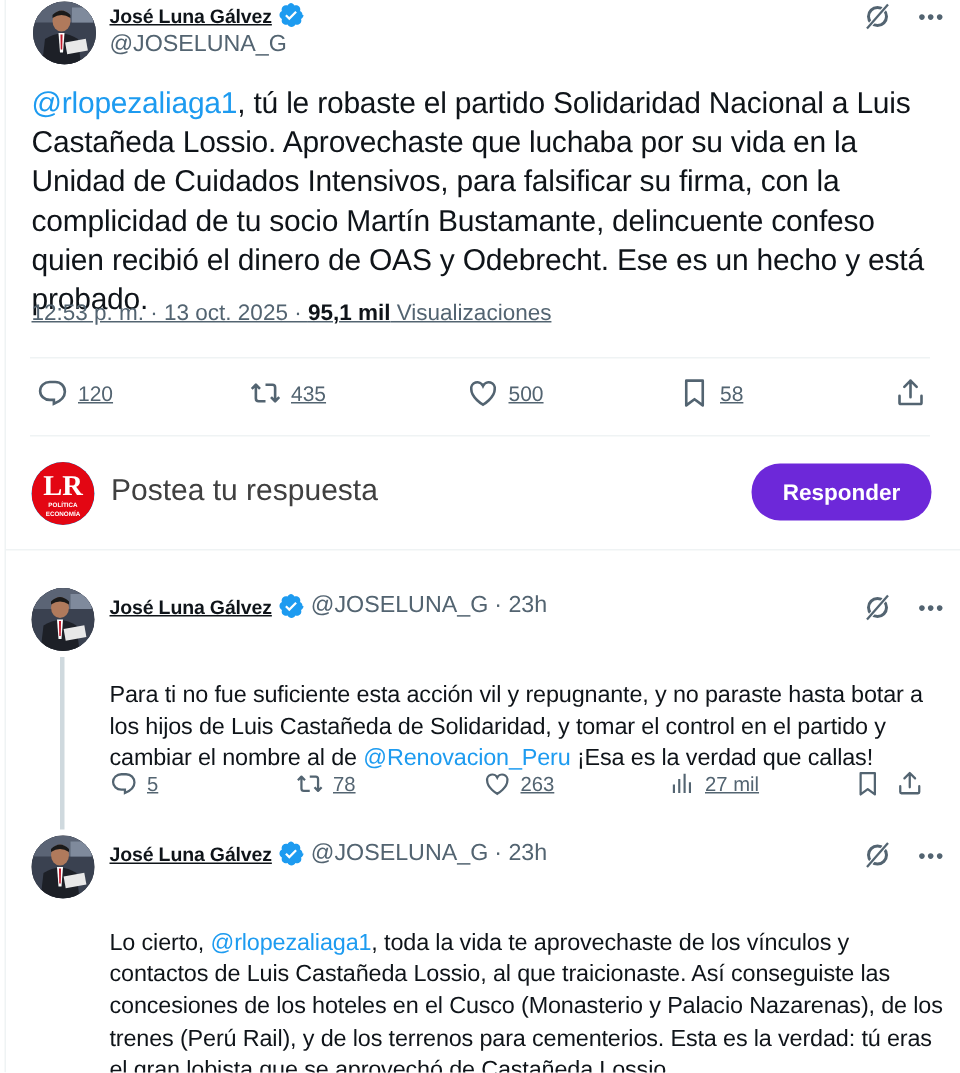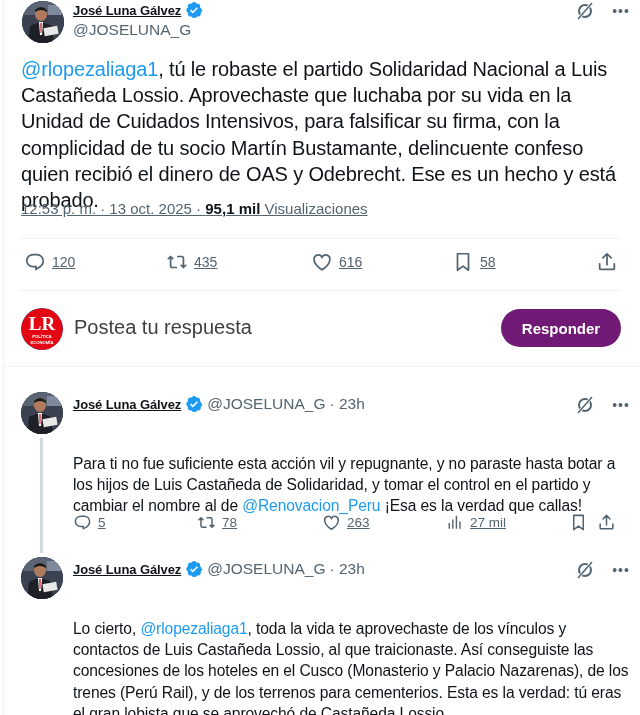--- a/index.html
+++ b/index.html
@@ -28,21 +28,21 @@
   .sep-line { position: absolute; left: 20px; width: 600px; height: 1px; background: #eff3f4; }
 
   .main-actions { position: absolute; left: 24px; top: 251px; width: 596px; height: 26px; }
   .act { position: absolute; display: flex; align-items: center; color: #536471; font-size: 14px; text-decoration: underline; }
   .act svg { width: 22px; height: 22px; }
   .act span { margin-left: 6px; }
 
   
   .composer-avatar { position: absolute; left: 21px; top: 308px; width: 42px; height: 42px; border-radius: 50%; background: #0ea5e9; overflow: hidden; text-align: center; }
   .composer-placeholder { position: absolute; left: 74px; top: 316px; font-size: 20px; color: #404040; }
-  .reply-btn { position: absolute; left: 501px; top: 309px; width: 120px; height: 38px; border-radius: 19px; background: #701a75; color: #ffffff; font-weight: 700; font-size: 15px; display: flex; align-items: center; justify-content: center; border: none; }
+  .reply-btn { position: absolute; left: 501px; top: 309px; width: 120px; height: 38px; border-radius: 19px; background: #6d28d9; color: #ffffff; font-weight: 700; font-size: 15px; display: flex; align-items: center; justify-content: center; border: none; }
 
   
   .reply { position: absolute; left: 0; width: 640px; }
   .reply .avatar { left: 21px; top: 12px; width: 42px; height: 42px; }
   .reply .header { position: absolute; left: 73px; top: 15px; display: flex; align-items: center; white-space: nowrap; }
   .reply .handle-inline { font-size: 15.5px; color: #536471; margin-left: 4px; }
   .reply .top-icons { left: 575px; top: 15px; }
   .reply .body { position: absolute; left: 73px; top: 38px; width: 560px; font-size: 15.6px; line-height: 21.2px; color: #0f1419; letter-spacing: -0.1px; margin-top: 35px; }
   .thread-line { position: absolute; left: 40px; width: 3px; background: #cfd9de; }
   .reply-actions .act { font-size: 13.5px; }
@@ -132,21 +132,21 @@
     <div class="act" style="left:142px">
       <svg>
           <use href="#repost-sym"></use>
         </svg>
       <span>435</span>
     </div>
     <div class="act" style="left:287px">
       <svg>
           <use href="#like-sym"></use>
         </svg>
-      <span>616</span>
+      <span>500</span>
     </div>
     <div class="act" style="left:428px">
       <svg>
           <use href="#bookmark-sym"></use>
         </svg>
       <span>58</span>
     </div>
     <div class="act" style="left:572px">
       <svg>
           <use href="#share-sym"></use>

